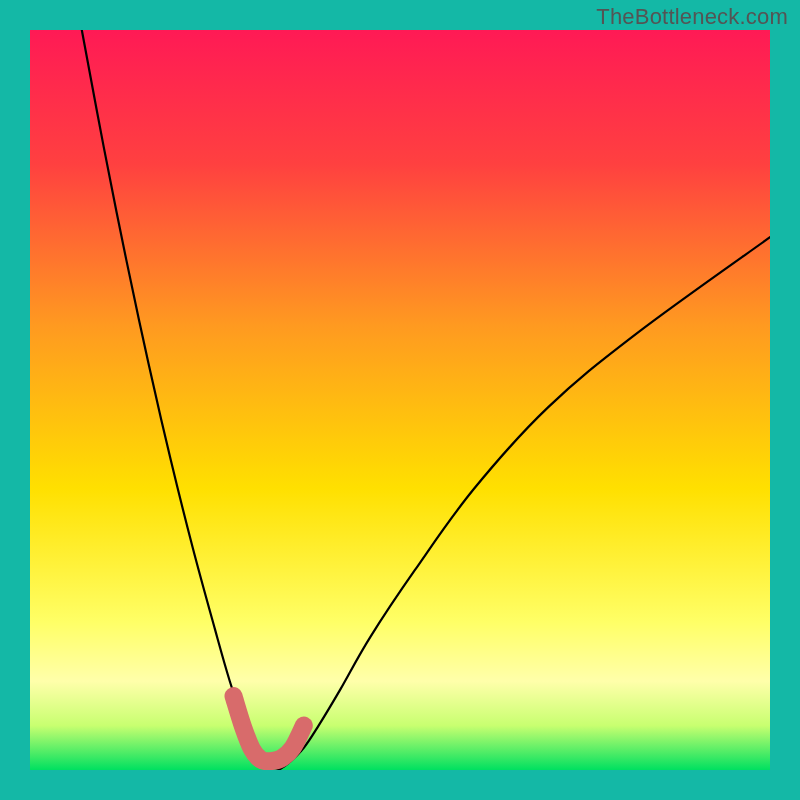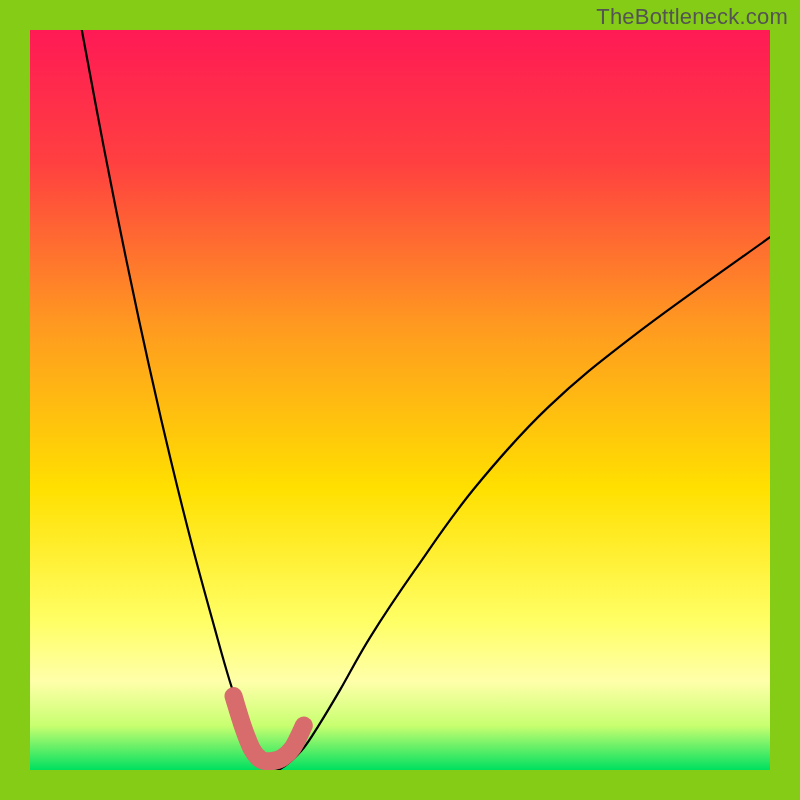--- a/index.html
+++ b/index.html
@@ -10,21 +10,21 @@
     background: #000;
     overflow: hidden;
     font-family: Arial, Helvetica, sans-serif;
   }
   .frame {
     position: absolute;
     left: 0;
     top: 0;
     width: 800px;
     height: 800px;
-    background: #84cc16;
+    background: #14b8a6;
   }
   .watermark {
     position: absolute;
     top: 4px;
     right: 12px;
     color: #545454;
     font-size: 22px;
     font-weight: 400;
     letter-spacing: 0.2px;
     z-index: 10;

